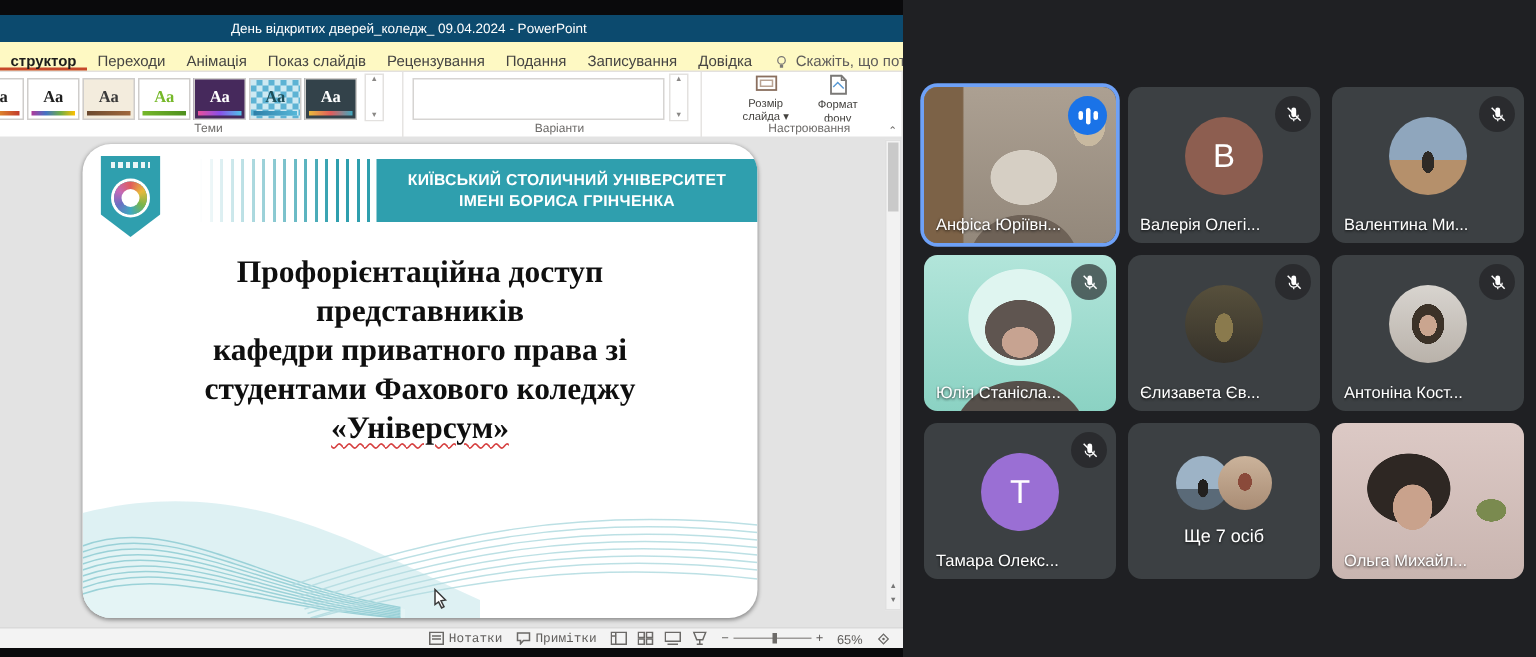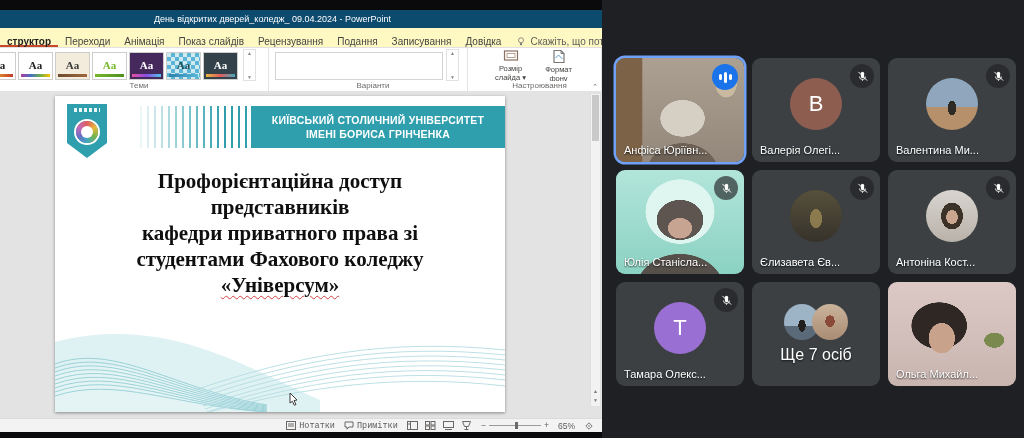--- a/index.html
+++ b/index.html
@@ -43,21 +43,21 @@
              justify-content:space-between;align-items:center;font-size:5px;color:#8a8886;margin-left:3px;}
   .variant-box{width:166px;height:26px;background:#fff;border:1px solid #d6d4d2;margin-left:6px;margin-top:2px;}
   .bigbtns{display:flex;gap:4px;margin:2px auto 0;}
   .bigbtn{width:44px;text-align:center;font-size:7.5px;color:#44423f;line-height:1.2;}
   .bigbtn svg{display:block;margin:0 auto 1px;}
   .collapse{position:absolute;right:3px;bottom:1px;font-size:7px;color:#6d6b69;}
 
   
   .slide-zone{position:absolute;left:0;top:81px;width:602px;height:327px;background:#e3e3e3;}
   .slide{position:absolute;left:55px;top:5px;width:450px;height:316px;background:#fff;
-         box-shadow:0 1px 3px rgba(0,0,0,.4);overflow:hidden;}
+         box-shadow:0 1px 3px rgba(0,0,0,.4);overflow:hidden;border-radius:19px;}
   .stripes{position:absolute;left:78px;top:10px;width:120px;height:42px;
            background:repeating-linear-gradient(90deg,#2f9fae 0 2px,rgba(0,0,0,0) 2px 7px);
            -webkit-mask:linear-gradient(90deg,transparent,#000 75%);
            mask:linear-gradient(90deg,transparent,#000 75%);}
   .banner{position:absolute;left:196px;top:10px;width:254px;height:42px;background:#2f9fae;color:#fff;
           display:flex;flex-direction:column;justify-content:center;text-align:center;
           font-weight:bold;font-size:10.5px;line-height:1.35;letter-spacing:.2px;}
   .shield{position:absolute;left:12px;top:8px;width:40px;height:54px;background:#2f9fae;
           clip-path:polygon(0 0,100% 0,100% 72%,50% 100%,0 72%);
           display:flex;align-items:center;justify-content:center;}
@@ -90,21 +90,21 @@
   .zthumb{position:absolute;left:26px;top:-3px;width:3px;height:7px;background:#6d6b69;}
 
   
   #meet{position:absolute;left:602px;top:0;width:422px;height:438px;background:#1f2023;}
   .grid{position:absolute;left:14px;top:58px;display:grid;grid-template-columns:repeat(3,128px);
         grid-template-rows:repeat(3,104px);gap:8px;}
   .tile{position:relative;background:#3c4043;border-radius:9px;overflow:hidden;}
   .tile.speaking{box-shadow:0 0 0 2.5px #6ea1f7;}
   .pname{position:absolute;left:8px;bottom:6px;font-size:11px;color:#fff;white-space:nowrap;
          overflow:hidden;max-width:112px;text-shadow:0 1px 2px rgba(0,0,0,.85);}
-  .pname-center{position:absolute;left:0;right:0;bottom:22px;text-align:center;font-size:16px;
+  .pname-center{position:absolute;left:0;right:0;bottom:22px;text-align:center;font-size:12px;
          color:#fff;text-shadow:0 1px 2px rgba(0,0,0,.7);}
   .micoff{position:absolute;top:6px;right:6px;width:24px;height:24px;border-radius:50%;
           background:rgba(32,33,36,.65);display:flex;align-items:center;justify-content:center;}
   .speak{position:absolute;top:6px;right:6px;width:26px;height:26px;border-radius:50%;
          background:#1a73e8;display:flex;align-items:center;justify-content:center;gap:2px;}
   .speak i{width:3px;background:#fff;border-radius:2px;}
   .speak i:nth-child(1){height:6px;}.speak i:nth-child(2){height:11px;}.speak i:nth-child(3){height:6px;}
   .av{position:absolute;left:50%;top:44%;transform:translate(-50%,-50%);width:52px;height:52px;
       border-radius:50%;display:flex;align-items:center;justify-content:center;
       color:#fff;font-size:22px;}

